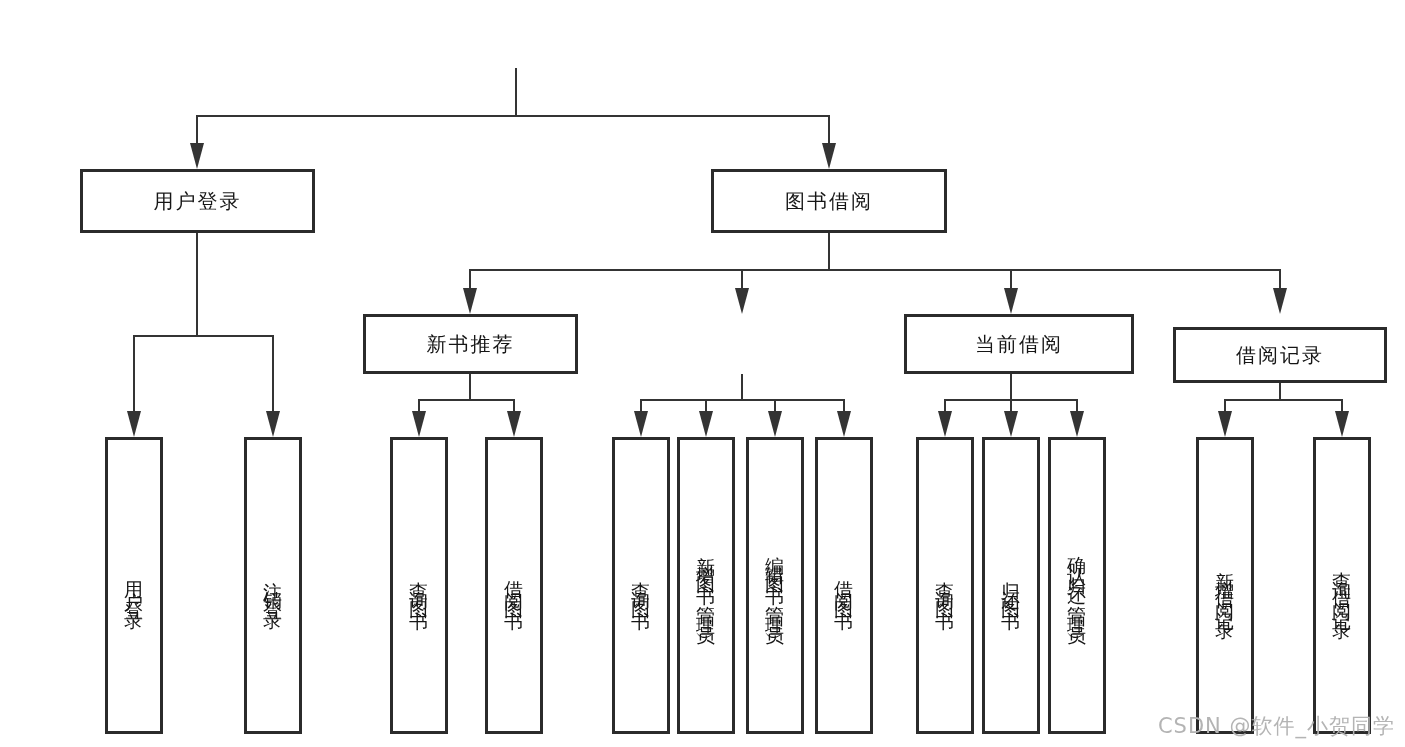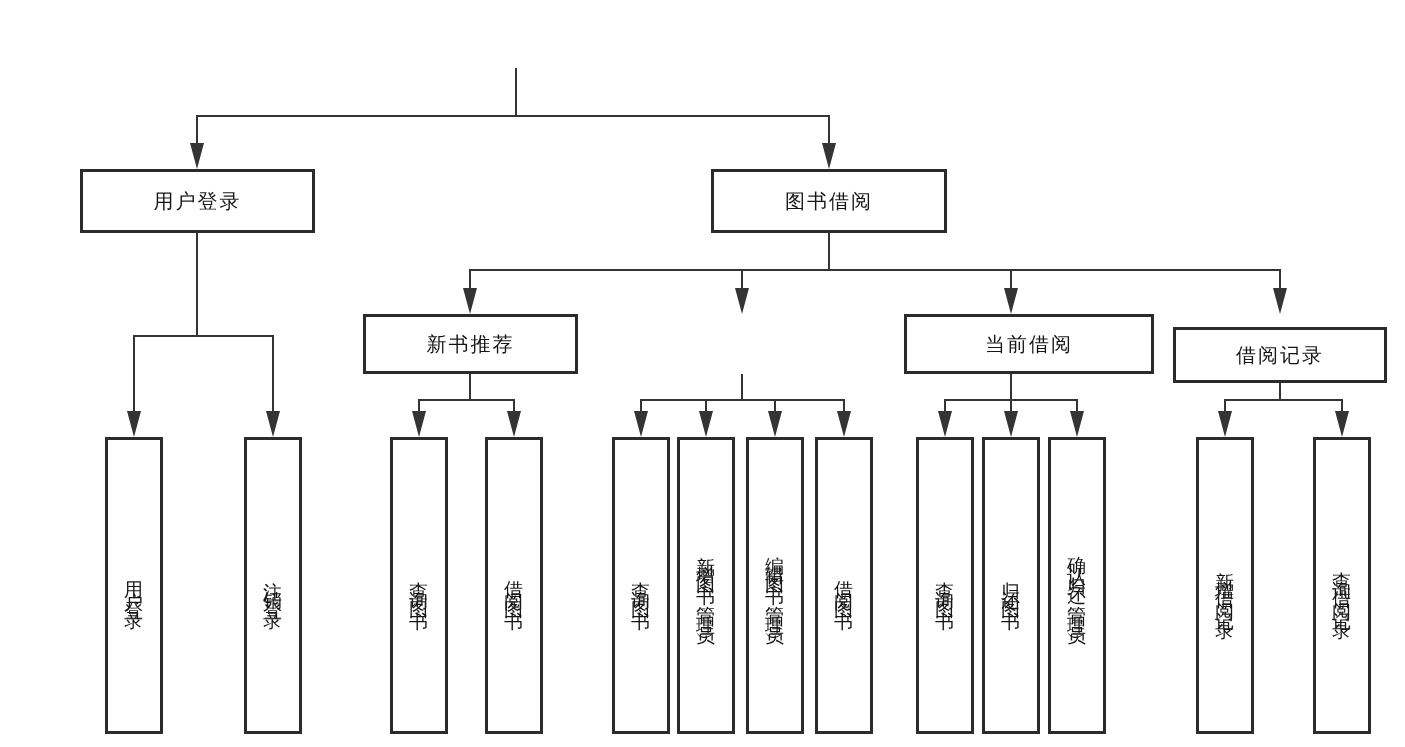--- a/index.html
+++ b/index.html
@@ -63,21 +63,21 @@
   <div class="vline" style="left:741px;top:269px;height:19px;"></div>
   <div class="arrow" style="left:735px;top:288px;"></div>
   <div class="vline" style="left:1010px;top:269px;height:19px;"></div>
   <div class="arrow" style="left:1004px;top:288px;"></div>
   <div class="vline" style="left:1279px;top:269px;height:19px;"></div>
   <div class="arrow" style="left:1273px;top:288px;"></div>
 
   <div class="node" style="left:363px;top:314px;width:215px;height:60px;justify-content:center;">
     <span class="lbl">新书推荐</span>
   </div>
-  <div class="node" style="left:904px;top:314px;width:250px;height:60px;">
+  <div class="node" style="left:904px;top:314px;width:230px;height:60px;">
     <span class="lbl">当前借阅</span>
   </div>
   <div class="node" style="left:1173px;top:327px;width:214px;height:56px;font-family:Liberation Mono, monospace;">
     <span class="lbl">借阅记录</span>
   </div>
 
   <div class="vline" style="left:469px;top:374px;height:27px;"></div>
   <div class="hline" style="left:418px;top:399px;width:97px;"></div>
   <div class="vline" style="left:418px;top:399px;height:12px;"></div>
   <div class="arrow" style="left:412px;top:411px;"></div>
@@ -148,14 +148,15 @@
     <span class="lbl">确认归还（管理员）</span>
   </div>
 
   <div class="node leaf" style="left:1196px;top:437px;width:58px;height:297px;">
     <span class="lbl">新增借阅记录</span>
   </div>
   <div class="node leaf" style="left:1313px;top:437px;width:58px;height:297px;">
     <span class="lbl">查询借阅记录</span>
   </div>
 
+  <div class="watermark">CSDN @软件_小贺同学</div>
 
 </div>
 
 </body></html>

